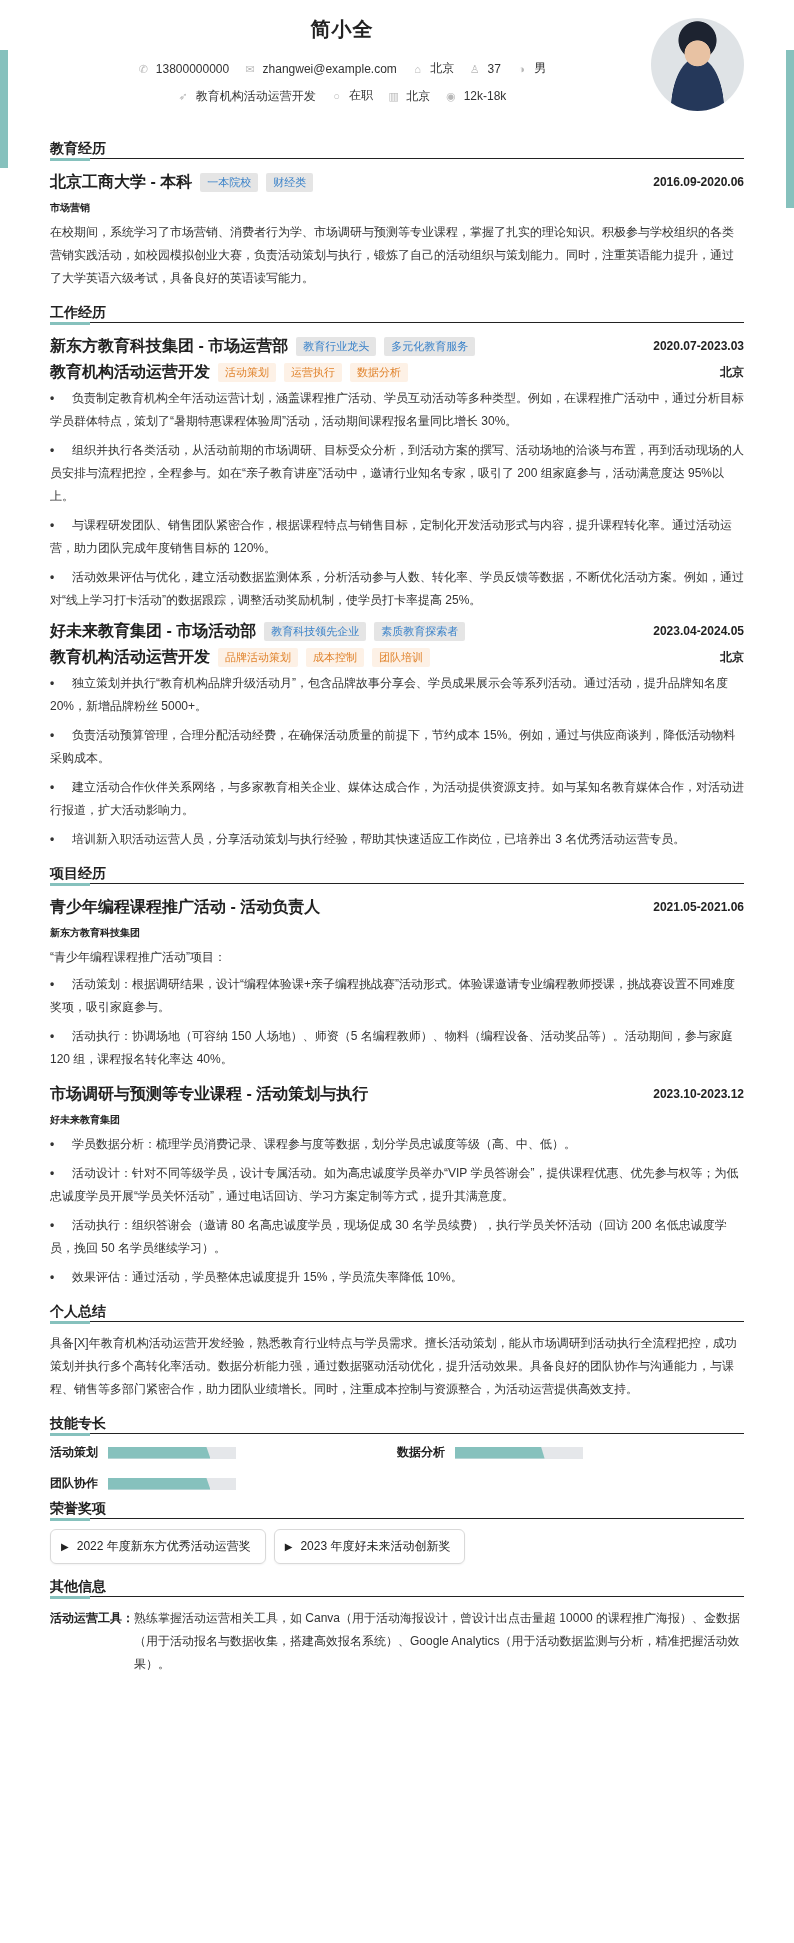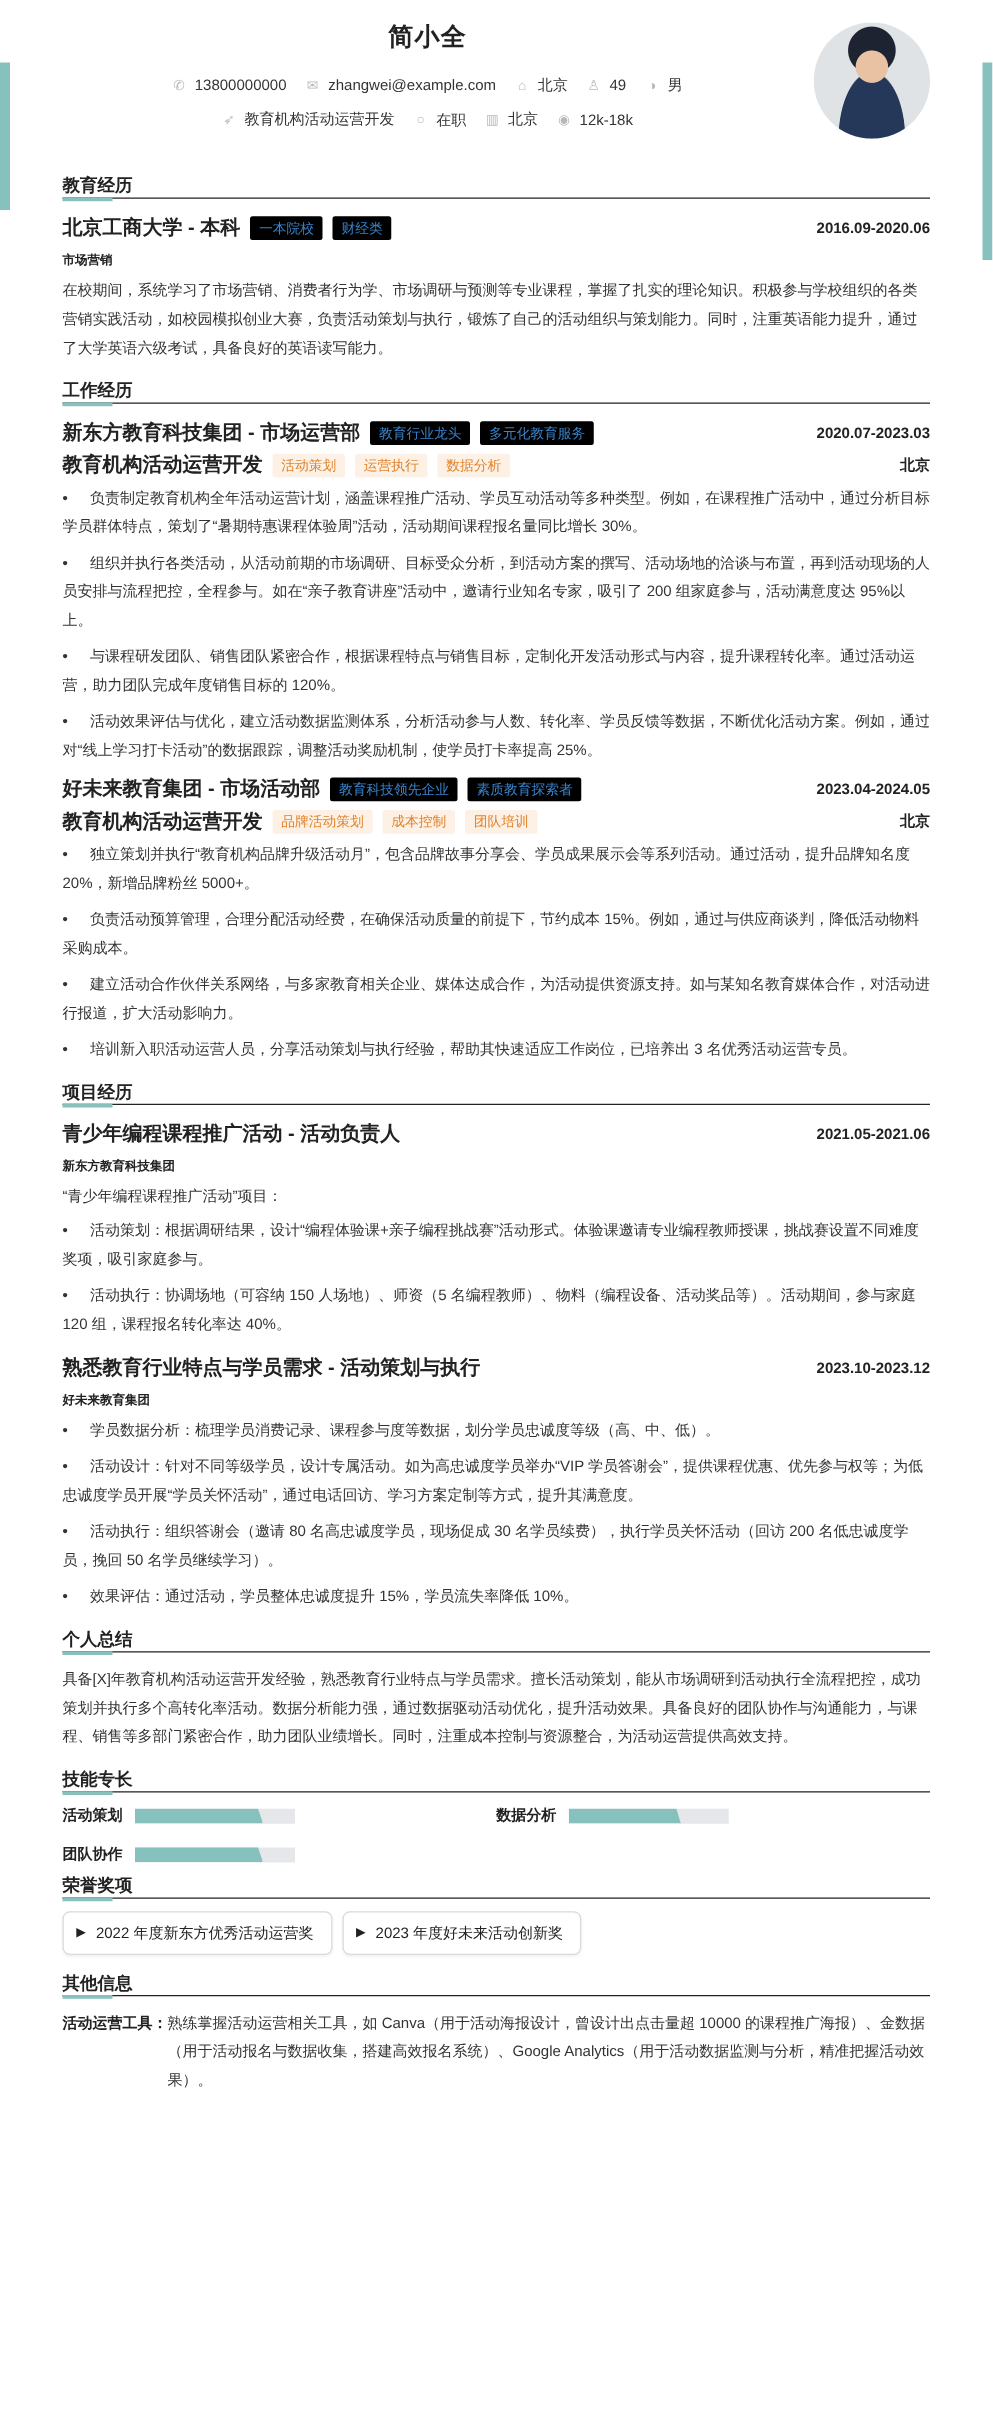--- a/index.html
+++ b/index.html
@@ -46,21 +46,21 @@
     padding-bottom: 0; border-bottom: 1.5px solid #222; margin-bottom: 10px;
   }
   .section-title::after {
     content: ""; position: absolute; left: 0; bottom: -2.5px; width: 40px; height: 3px; background: #86c1bd;
   }
   .row { display: flex; align-items: center; justify-content: space-between; min-height: 26px; }
   .row-left { display: flex; align-items: center; }
   .strong { font-weight: bold; font-size: 16px; color: #222; }
   .date { font-weight: bold; font-size: 12px; color: #222; }
   .tag { display: inline-block; font-size: 11px; padding: 2px 7px; margin-left: 8px; border-radius: 2px; }
-  .tag.blue { background: #000000; color: #3a82c9; }
+  .tag.blue { background: #e5e5e5; color: #3a82c9; }
   .tag.orange { background: #fdf1e6; color: #e0832c; }
   .para { font-size: 12px; line-height: 23px; color: #333; margin: 4px 0 4px; }
   ul.bullets { list-style: none; margin: 2px 0 6px; }
   ul.bullets li { position: relative; font-size: 12px; line-height: 23px; color: #333; margin-bottom: 6px; text-indent: 0; }
   ul.bullets li .dot { display: inline-block; width: 22px; font-weight: bold; color: #333; }
   .sub { font-weight: bold; font-size: 10px; color: #222; margin: 6px 0 6px; }
   .skills { display: grid; grid-template-columns: 1fr 1fr; row-gap: 14px; margin-top: 6px; margin-bottom: 8px; }
   .skill { display: flex; align-items: center; }
   .skill-label { font-size: 12px; font-weight: bold; color: #222; width: 58px; }
   .skill-bar { width: 128px; height: 12px; background: #e5e7ea; position: relative; }
@@ -93,21 +93,21 @@
       <span class="info-item">
         <span class="info-icon">✉</span>
         <span>zhangwei@example.com</span>
       </span>
       <span class="info-item">
         <span class="info-icon">⌂</span>
         <span>北京</span>
       </span>
       <span class="info-item">
         <span class="info-icon">♙</span>
-        <span>49</span>
+        <span>37</span>
       </span>
       <span class="info-item">
         <span class="info-icon">◑</span>
         <span>男</span>
       </span>
     </div>
 
     <div class="info-row r2">
       <span class="info-item">
         <span class="info-icon">➶</span>
@@ -211,21 +211,21 @@
       <div class="sub">新东方教育科技集团</div>
       <div class="para">“青少年编程课程推广活动”项目：</div>
       <ul class="bullets">
         <li><span class="dot">•</span><span>活动策划：根据调研结果，设计“编程体验课+亲子编程挑战赛”活动形式。体验课邀请专业编程教师授课，挑战赛设置不同难度奖项，吸引家庭参与。</span></li>
         <li><span class="dot">•</span><span>活动执行：协调场地（可容纳 150 人场地）、师资（5 名编程教师）、物料（编程设备、活动奖品等）。活动期间，参与家庭 120 组，课程报名转化率达 40%。</span></li>
       </ul>
     </div>
 
     <div style="margin-top:10px;">
       <div class="row">
-        <span class="strong">熟悉教育行业特点与学员需求 - 活动策划与执行</span>
+        <span class="strong">市场调研与预测等专业课程 - 活动策划与执行</span>
         <span class="date">2023.10-2023.12</span>
       </div>
       <div class="sub">好未来教育集团</div>
       <ul class="bullets">
         <li><span class="dot">•</span><span>学员数据分析：梳理学员消费记录、课程参与度等数据，划分学员忠诚度等级（高、中、低）。</span></li>
         <li><span class="dot">•</span><span>活动设计：针对不同等级学员，设计专属活动。如为高忠诚度学员举办“VIP 学员答谢会”，提供课程优惠、优先参与权等；为低忠诚度学员开展“学员关怀活动”，通过电话回访、学习方案定制等方式，提升其满意度。</span></li>
         <li><span class="dot">•</span><span>活动执行：组织答谢会（邀请 80 名高忠诚度学员，现场促成 30 名学员续费），执行学员关怀活动（回访 200 名低忠诚度学员，挽回 50 名学员继续学习）。</span></li>
         <li><span class="dot">•</span><span>效果评估：通过活动，学员整体忠诚度提升 15%，学员流失率降低 10%。</span></li>
       </ul>
     </div>

